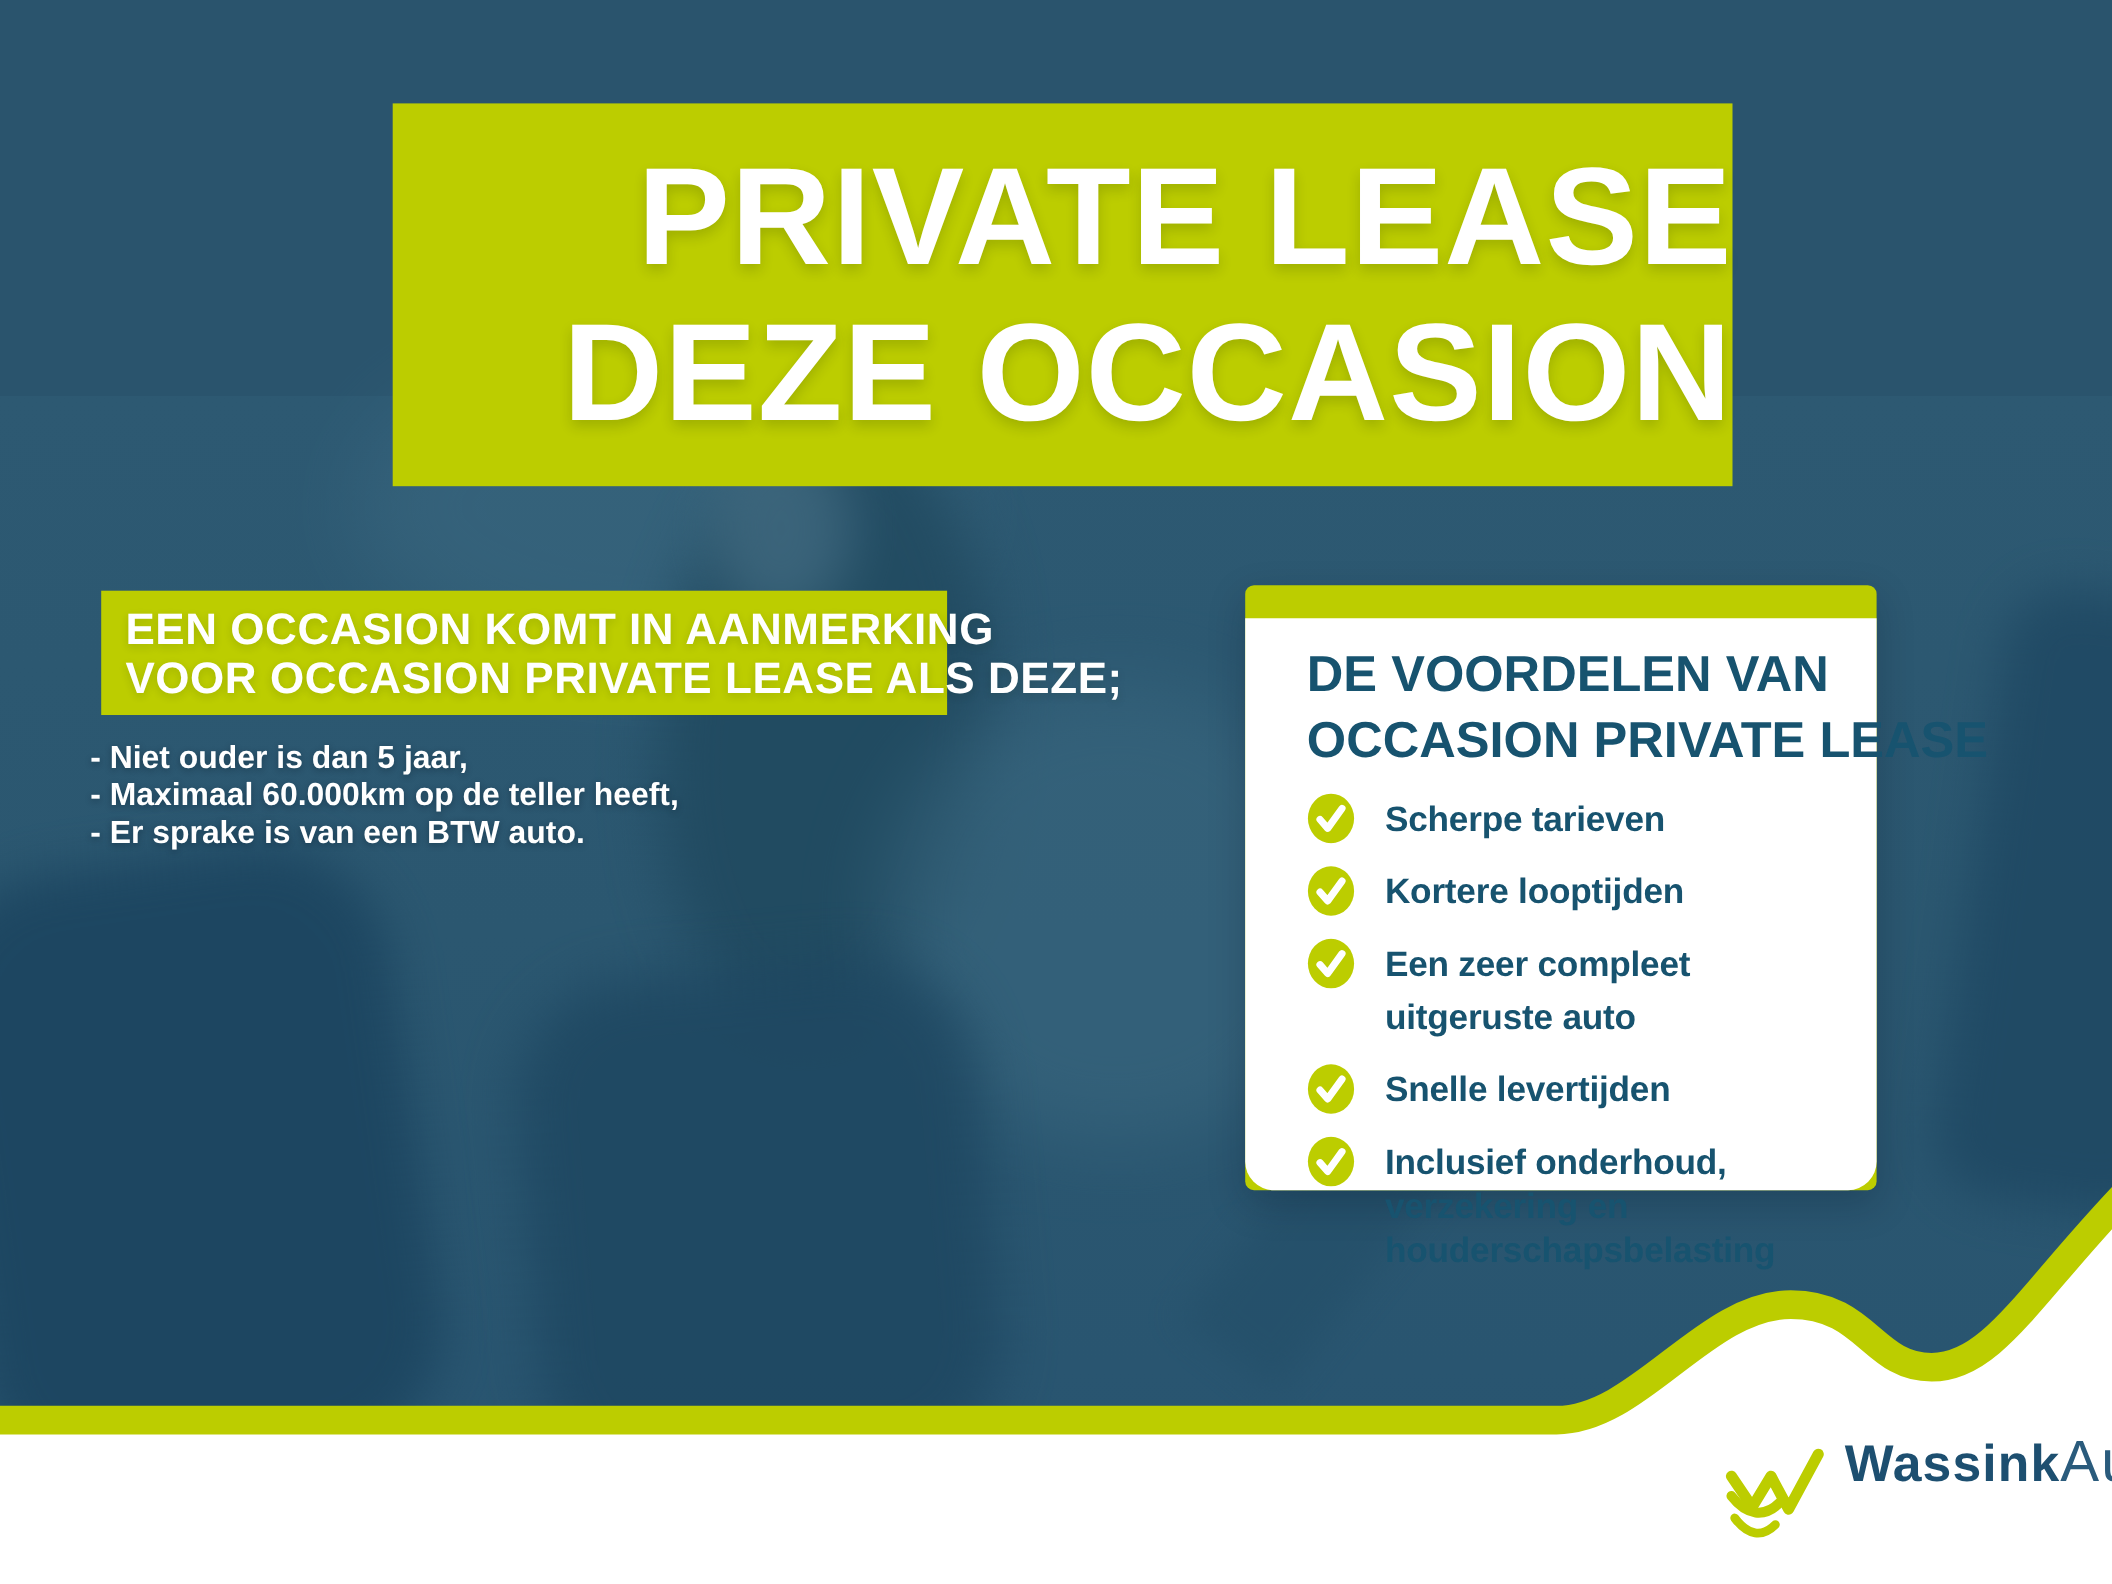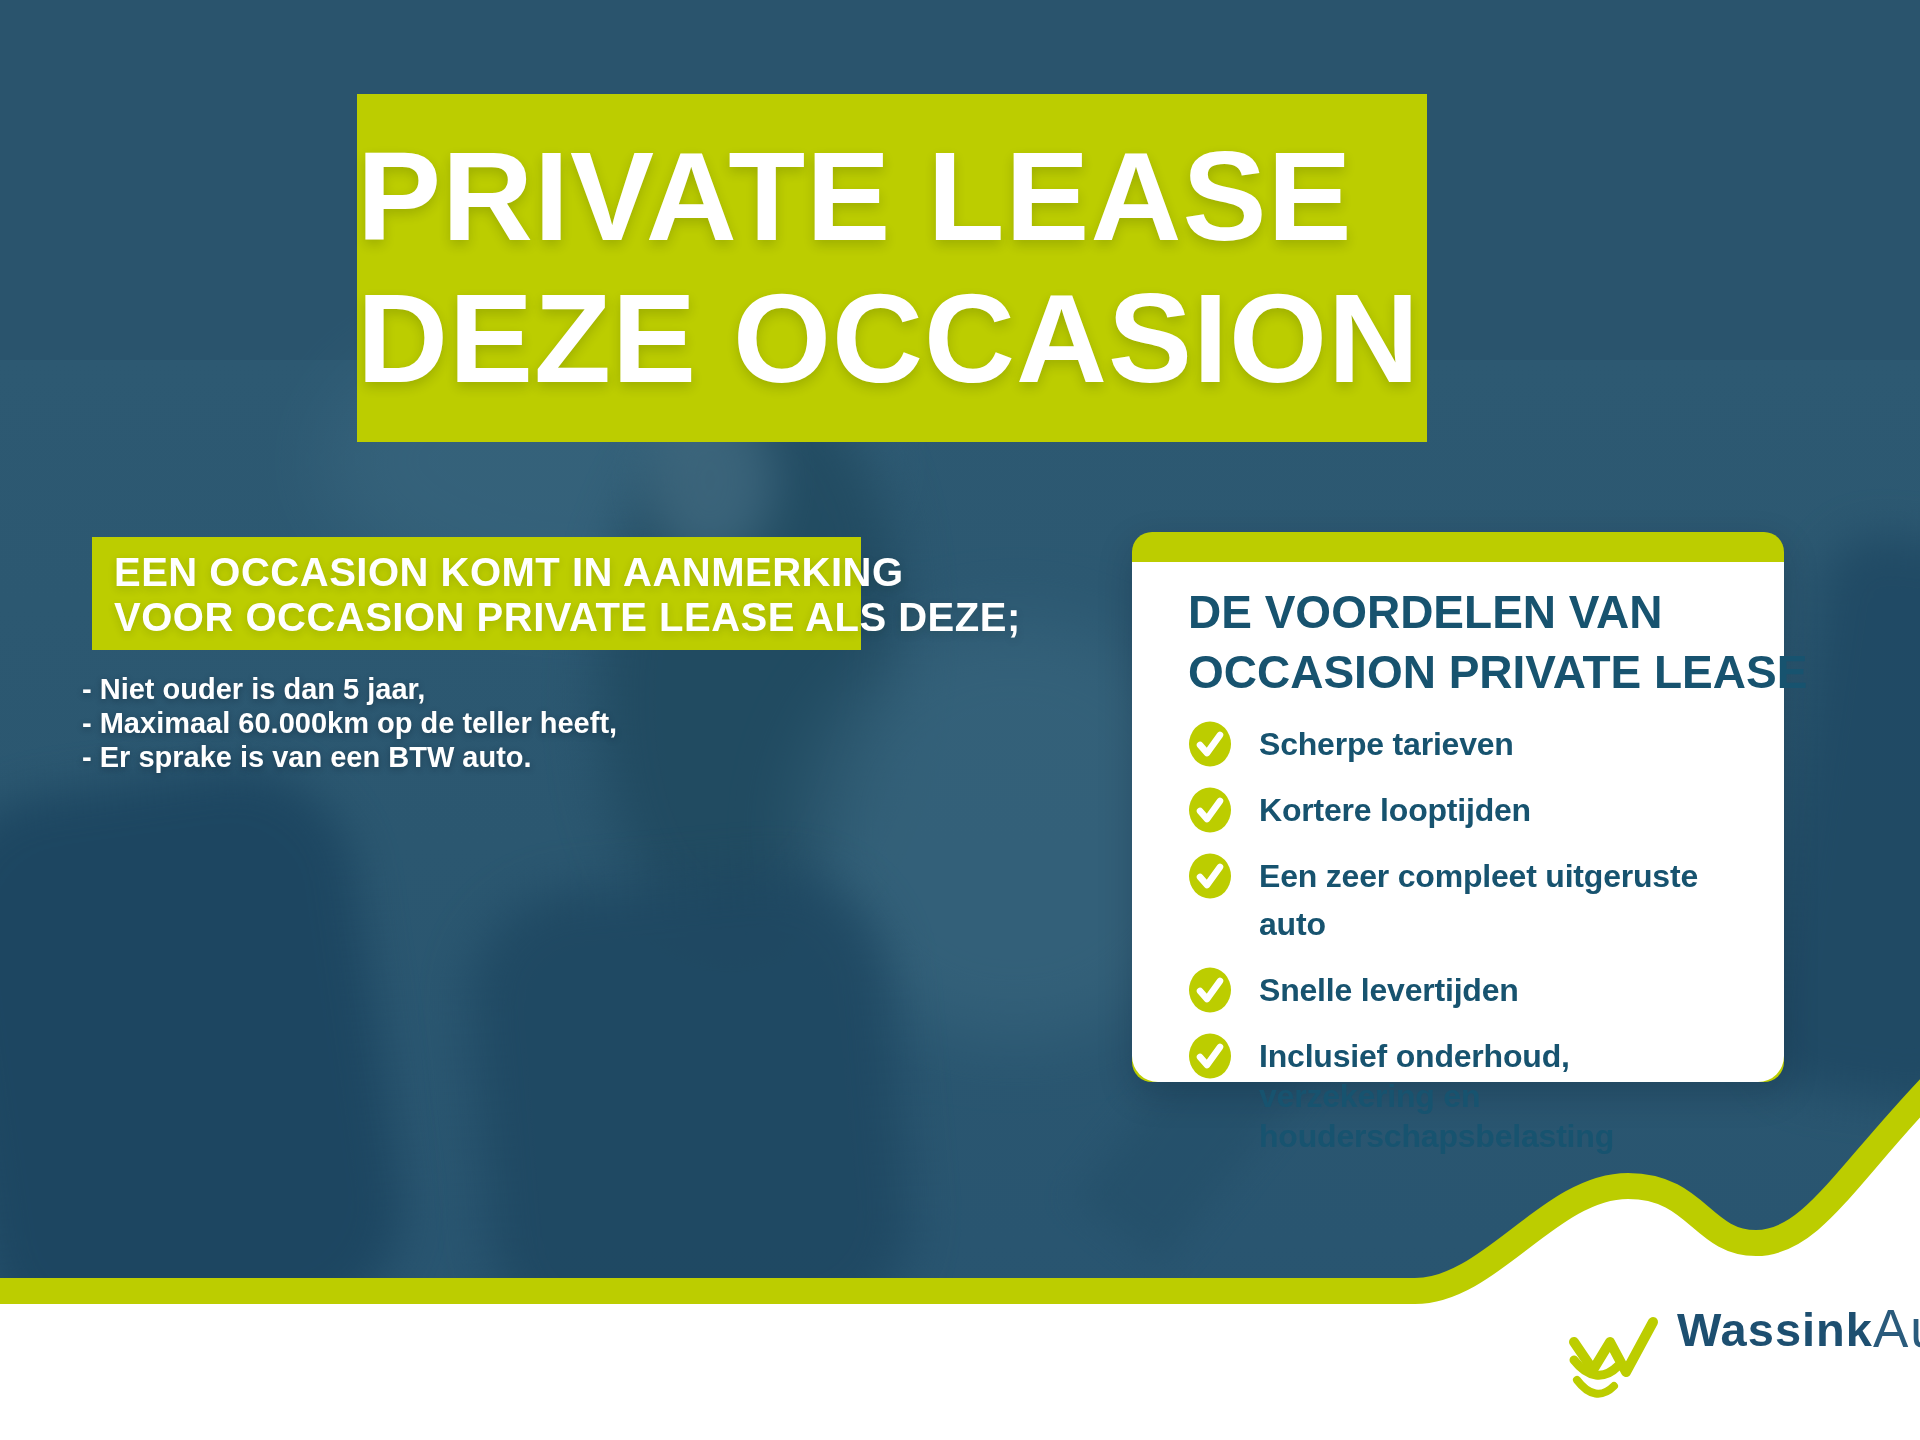--- a/index.html
+++ b/index.html
@@ -11,23 +11,23 @@
 
   
   .photo {
     position:absolute; left:0; top:360px; right:0; bottom:0;
     background:linear-gradient(180deg,#2d5972 0%, #2b5770 45%, #285470 100%);
   }
   .photo-shape { position:absolute; }
 
   
   .hero {
-    position:absolute; left:357px; top:94px; width:1070px; height:348px;
+    position:absolute; left:357px; top:94px; width:1218px; height:348px;
     background:#bccd00;
-    display:flex; flex-direction:column; align-items:flex-start; justify-content:center;
+    display:flex; flex-direction:column; align-items:flex-end; justify-content:center;
   }
   .hero-line {
     color:#ffffff; font-weight:bold; font-size:126px; line-height:142px;
     letter-spacing:1px; white-space:nowrap;
     text-shadow:0 5px 12px rgba(20,40,0,0.18);
   }
 
   
   .elig {
     position:absolute; left:92px; top:537px; width:769px; height:113px;
@@ -48,22 +48,22 @@
   .note {
     position:absolute; left:82px;
     color:#ffffff; font-weight:bold; font-size:29px; line-height:34px;
     white-space:nowrap; text-shadow:0 2px 6px rgba(0,20,35,0.35);
   }
   .note-1 { top:816px; }
   .note-2 { top:891px; }
 
   
   .card {
-    position:absolute; left:1132px; top:532px; width:652px; height:550px;
-    background:#bccd00; border-radius:20px;
+    position:absolute; left:1132px; top:532px; width:574px; height:550px;
+    background:#bccd00; border-radius:8px;
     box-shadow:0 12px 34px rgba(0,20,35,0.22);
   }
   .card-body {
     position:absolute; left:0; right:0; top:30px; bottom:0;
     background:#ffffff; border-radius:0 0 26px 26px;
     box-sizing:border-box; padding:20px 36px 0 56px;
   }
   .card-title-line {
     display:block; color:#17536f; font-weight:bold; font-size:46px;
     line-height:60px; letter-spacing:0; white-space:nowrap;

